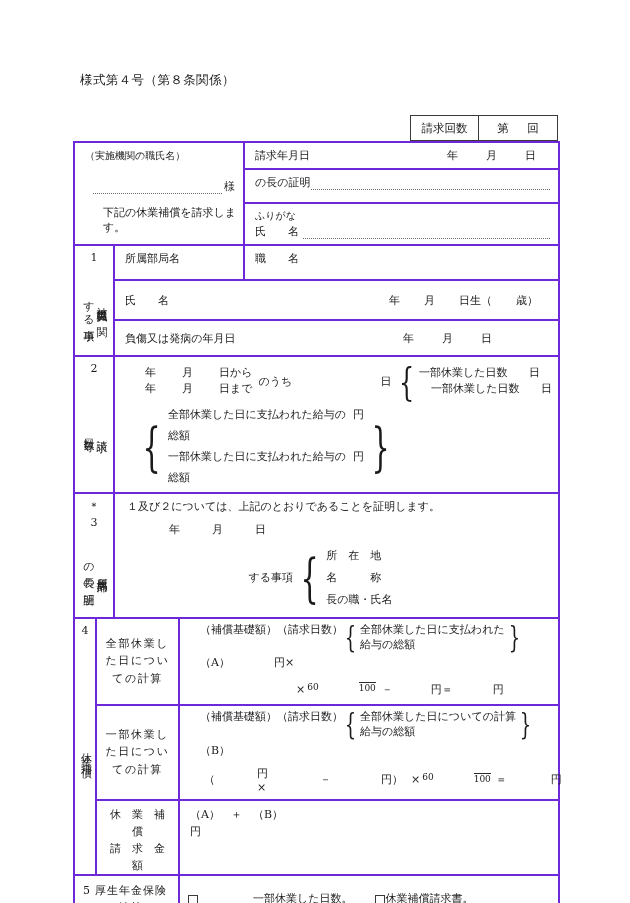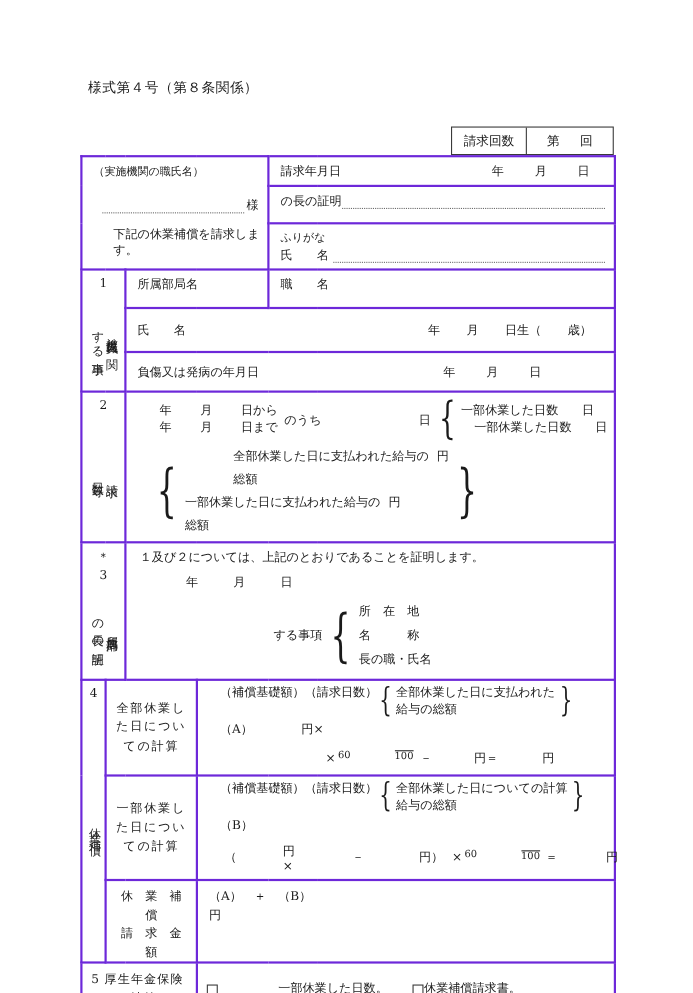--- a/index.html
+++ b/index.html
@@ -322,21 +322,21 @@
                   <span>日</span>
                 </span>
               </span>
             </span>
           </div>
 
           <div style="display:flex; align-items:center; margin-top:4px; padding-left:12px;">
             <span class="bracket-grp">
               <span class="brace brace-xtall">{</span>
               <span class="items" style="line-height:1.9;">
-                <span style="display:flex;margin-left:44px;">
+                <span style="display:flex;">
                   <span style="width:185px;">全部休業した日に支払われた給与の総額</span>
                   <span>円</span>
                 </span>
                 <span style="display:flex;">
                   <span style="width:185px;">一部休業した日に支払われた給与の総額</span>
                   <span>円</span>
                 </span>
               </span>
               <span class="brace brace-xtall">}</span>
             </span>

